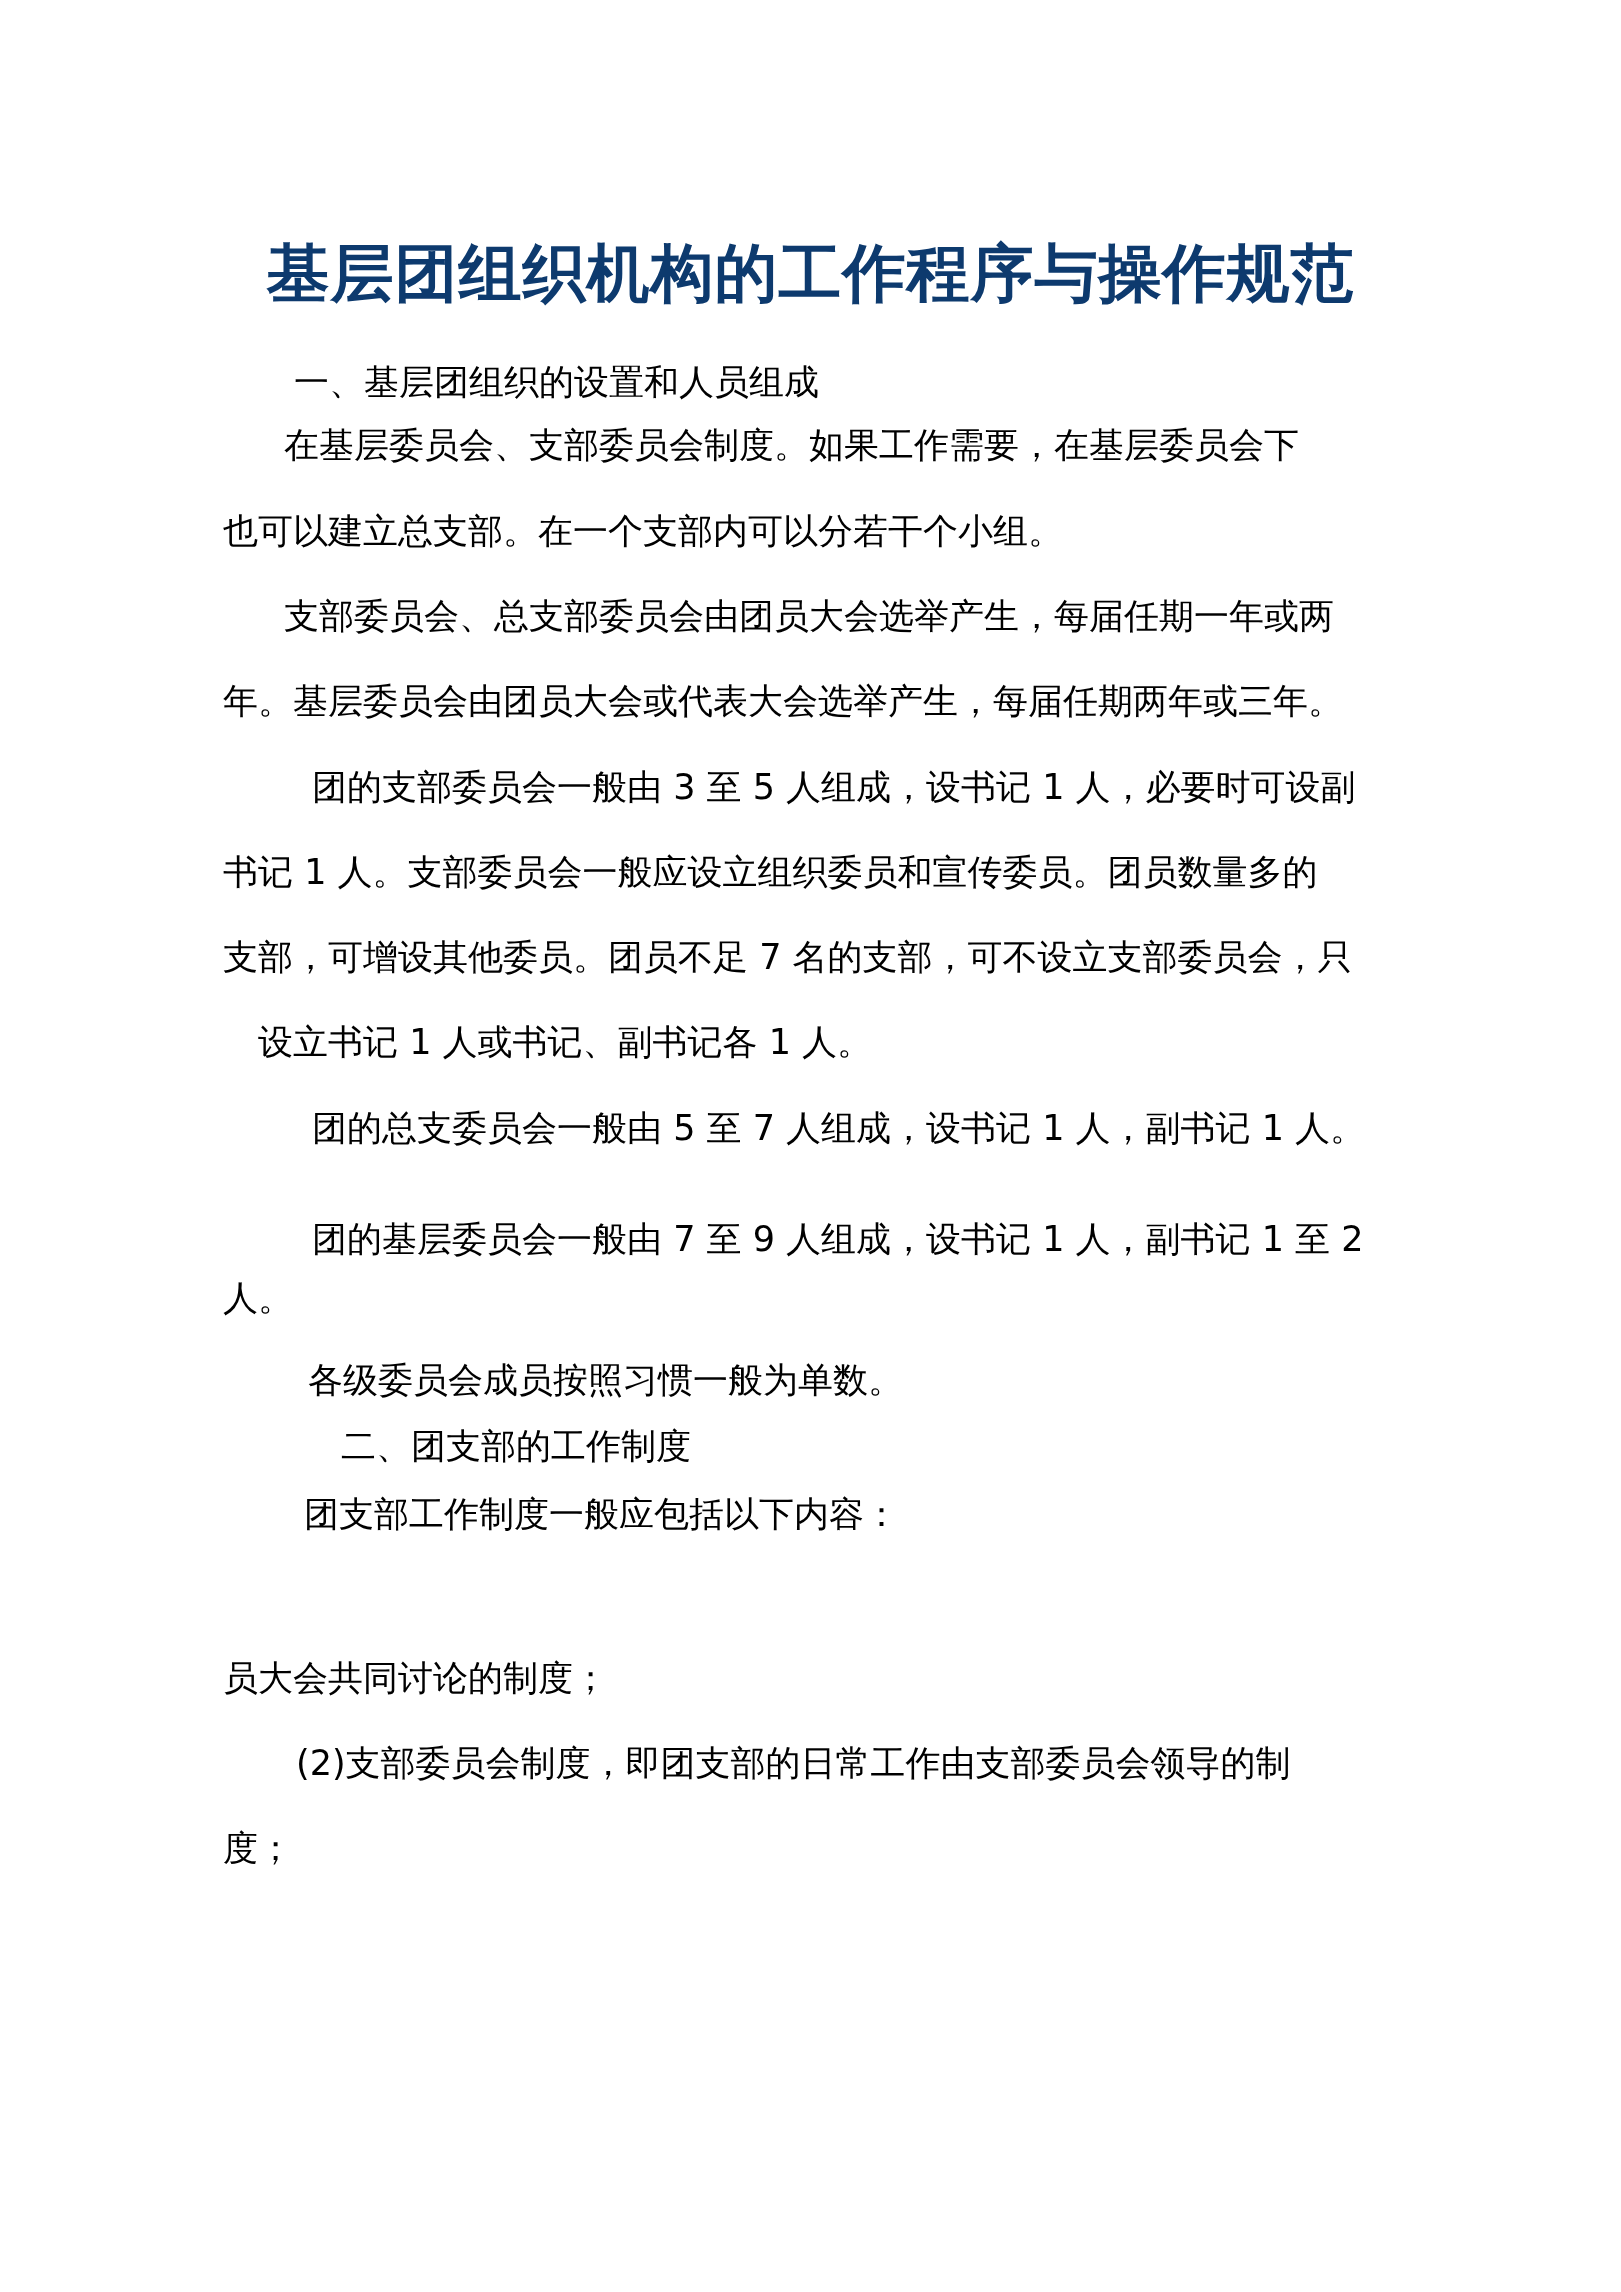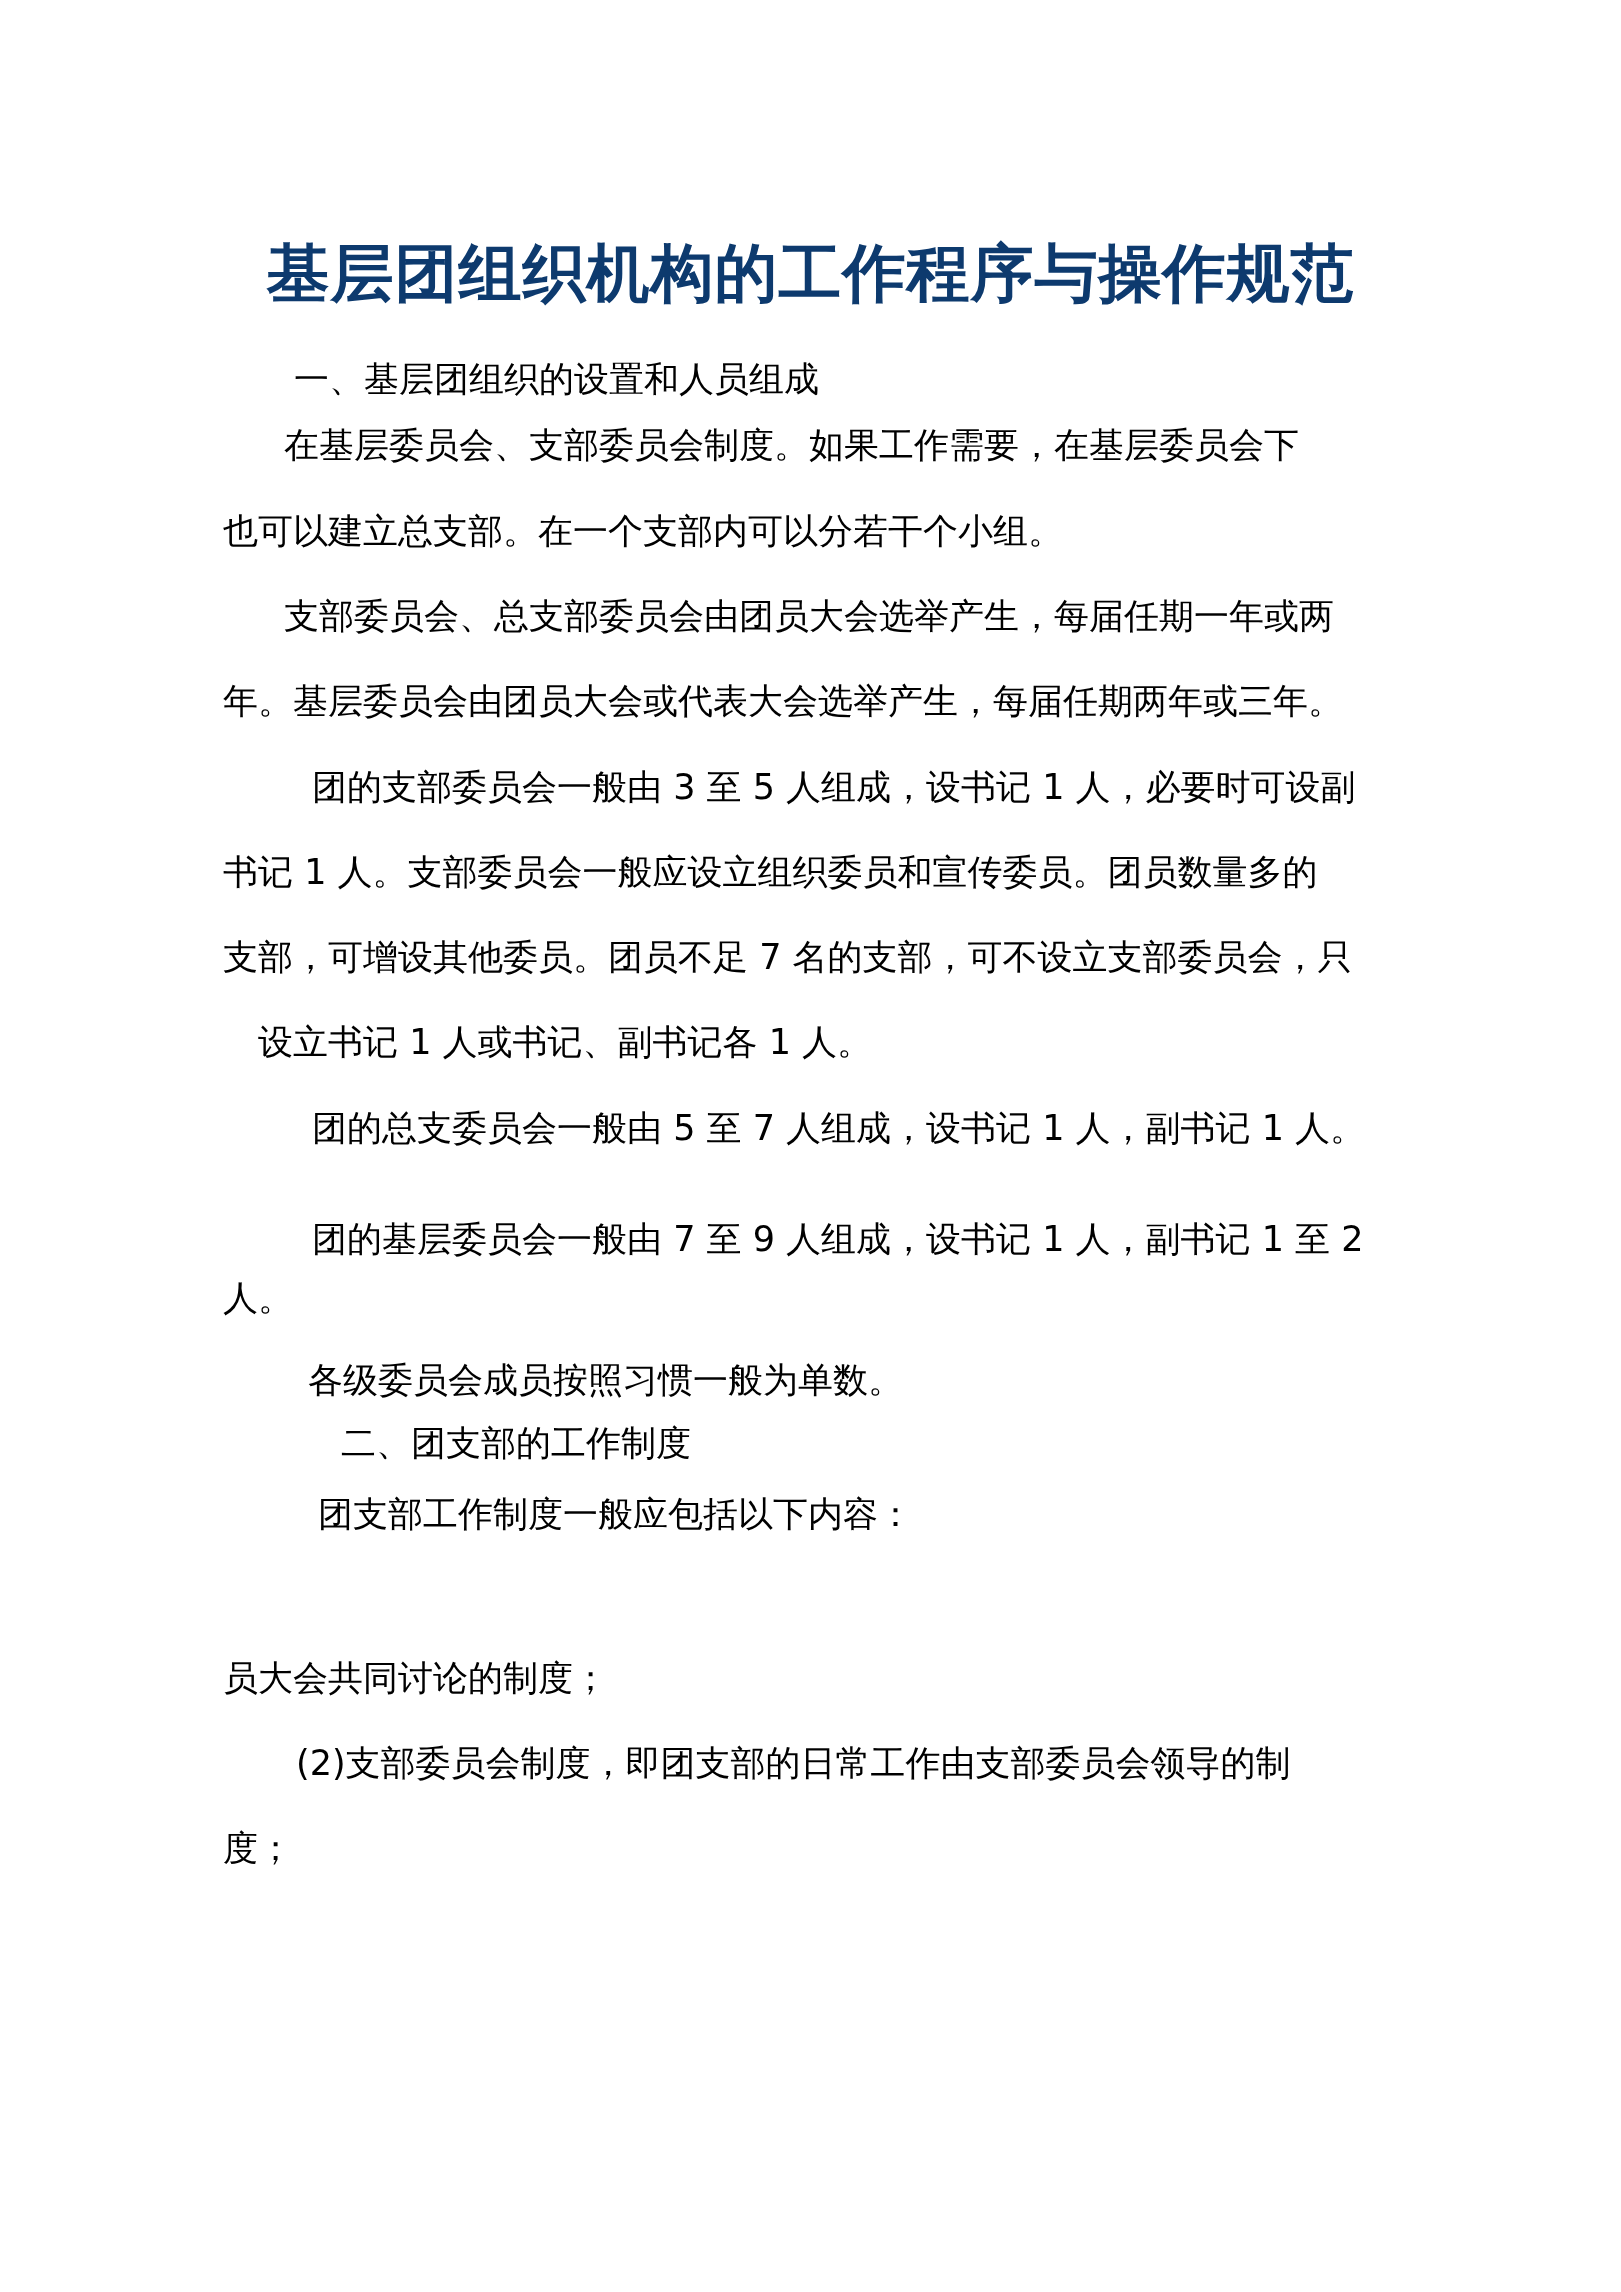--- a/index.html
+++ b/index.html
@@ -33,21 +33,21 @@
     }
     .line {
       position: absolute;
       left: 223px;
       width: 1186px;
       font-size: 35px;
       line-height: 49px;
       white-space: nowrap;
       letter-spacing: 0px;
     }
-    .heading { font-size: 35px; font-family: Liberation Mono, monospace; }
+    .heading { font-size: 35px; }
   </style>
 </head>
 <body>
 
 <div class="page">
   <div class="title">基层团组织机构的工作程序与操作规范</div>
 
   <div class="line heading" style="left:294px; top:358px;">一、基层团组织的设置和人员组成</div>
   <div class="line" style="left:284px; top:421px;">在基层委员会、支部委员会制度。如果工作需要，在基层委员会下</div>
   <div class="line" style="left:223px; top:507px;">也可以建立总支部。在一个支部内可以分若干个小组。</div>
@@ -55,18 +55,18 @@
   <div class="line" style="left:223px; top:677px;">年。基层委员会由团员大会或代表大会选举产生，每届任期两年或三年。</div>
   <div class="line" style="left:312px; top:763px;">团的支部委员会一般由 3 至 5 人组成，设书记 1 人，必要时可设副</div>
   <div class="line" style="left:223px; top:848px;">书记 1 人。支部委员会一般应设立组织委员和宣传委员。团员数量多的</div>
   <div class="line" style="left:223px; top:933px;">支部，可增设其他委员。团员不足 7 名的支部，可不设立支部委员会，只</div>
   <div class="line" style="left:223px; top:1018px;margin-left:35px;">设立书记 1 人或书记、副书记各 1 人。</div>
   <div class="line" style="left:312px; top:1104px;">团的总支委员会一般由 5 至 7 人组成，设书记 1 人，副书记 1 人。</div>
   <div class="line" style="left:312px; top:1215px;">团的基层委员会一般由 7 至 9 人组成，设书记 1 人，副书记 1 至 2</div>
   <div class="line" style="left:223px; top:1274px;">人。</div>
   <div class="line" style="left:308px; top:1359px;font-family:Liberation Mono, monospace;">各级委员会成员按照习惯一般为单数。</div>
   <div class="line heading" style="left:341px; top:1422px;">二、团支部的工作制度</div>
-  <div class="line" style="left:318px; top:1490px;">团支部工作制度一般应包括以下内容：</div>
+  <div class="line" style="left:304px; top:1490px;">团支部工作制度一般应包括以下内容：</div>
   <div class="line" style="left:223px; top:1654px;">员大会共同讨论的制度；</div>
   <div class="line" style="left:296px; top:1739px;">(2)支部委员会制度，即团支部的日常工作由支部委员会领导的制</div>
   <div class="line" style="left:223px; top:1824px;">度；</div>
 </div>
 
 
 </body></html>

